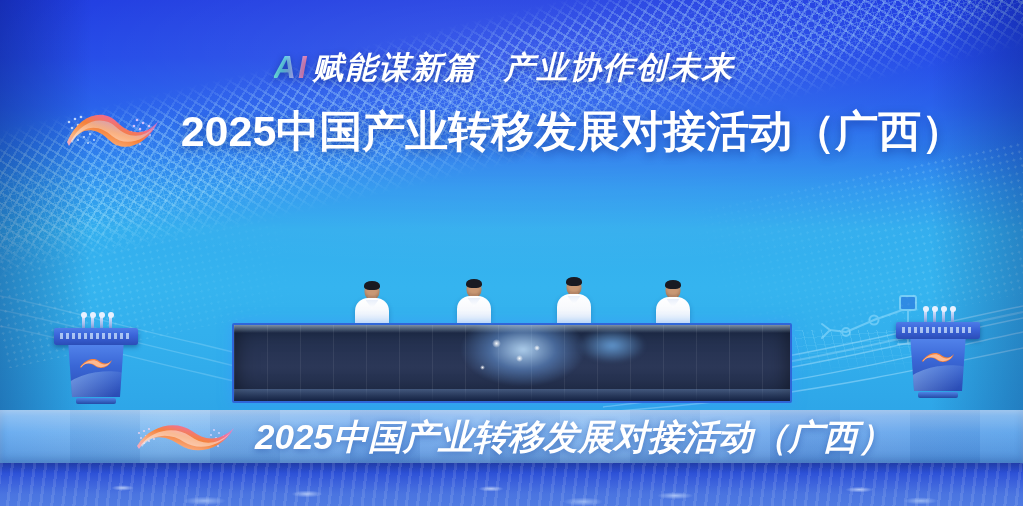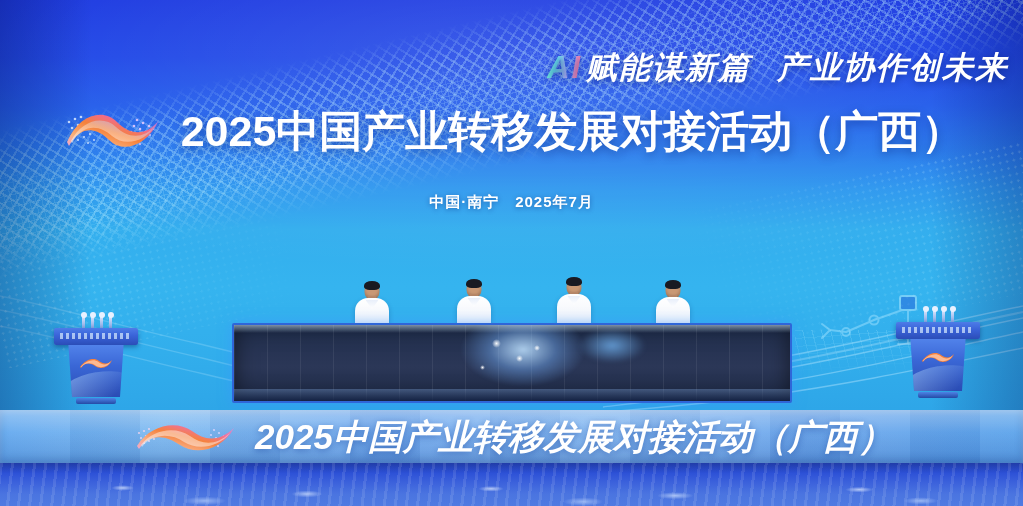--- a/index.html
+++ b/index.html
@@ -84,21 +84,21 @@
   .robot-arm{position:absolute;left:812px;top:286px;width:110px;height:82px;opacity:.55;pointer-events:none;}
   .grid-floor{position:absolute;left:795px;top:330px;width:150px;height:46px;opacity:.40;pointer-events:none;
     background-image:
       repeating-linear-gradient(76deg, rgba(170,235,255,.55) 0 1px, rgba(0,0,0,0) 1px 9px),
       repeating-linear-gradient(176deg, rgba(170,235,255,.35) 0 1px, rgba(0,0,0,0) 1px 8px);
     -webkit-mask-image:linear-gradient(180deg,#000 0%,rgba(0,0,0,0) 100%);mask-image:linear-gradient(180deg,#000 0%,rgba(0,0,0,0) 100%);}
 
   
   .tagline{
     position:absolute;top:52px;left:0;width:1008px;
-    text-align:right;
+    text-align:center;
     font-size:31px;line-height:1;
     font-weight:700;font-style:italic;
     letter-spacing:2px;
     color:#ffffff;
     text-shadow:0 2px 7px rgba(0,20,90,.45);
     white-space:nowrap;
   }
   .tagline .ai{
     background:linear-gradient(100deg,#7bffd8 0%,#6ee8f5 26%,#b9b6ff 54%,#ff7fa8 78%,#ff4d5e 100%);
     -webkit-background-clip:text;background-clip:text;
@@ -401,23 +401,20 @@
       </g>
 
       <path d="M8 40 C20 12 44 6 58 20 C70 32 86 36 100 18
                C88 44 64 52 50 38 C38 26 22 22 10 44 Z" fill="url(#ribA)"></path>
       <path d="M12 39 C23 18 44 13 57 25 C69 36 84 38 97 23
                C86 40 66 45 53 34 C41 23 24 21 13 41 Z" fill="url(#ribB)" opacity="0.62"></path>
     </svg>
     <div class="main-title">2025中国产业转移发展对接活动（广西）</div>
   </div>
 
-  <div class="subtitle">
-    <span>中国·南宁</span><span class="sp"></span><span>2025年7月</span>
-  </div>
 
   <div class="person" style="left:352px;top:282px;">
     <div class="p-shadow"></div>
     <div class="p-head"></div>
     <div class="p-hair"></div>
     <div class="p-neck"></div>
     <div class="p-body"></div>
     <div class="p-collar"></div>
   </div>
   <div class="person" style="left:454px;top:280px;">

